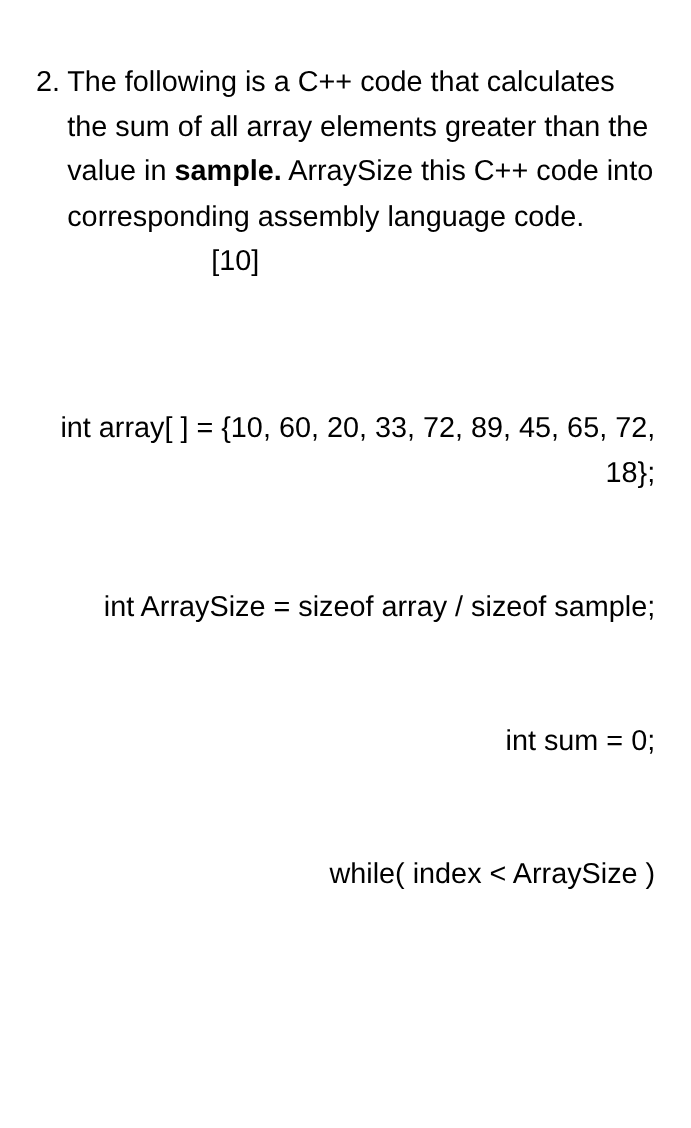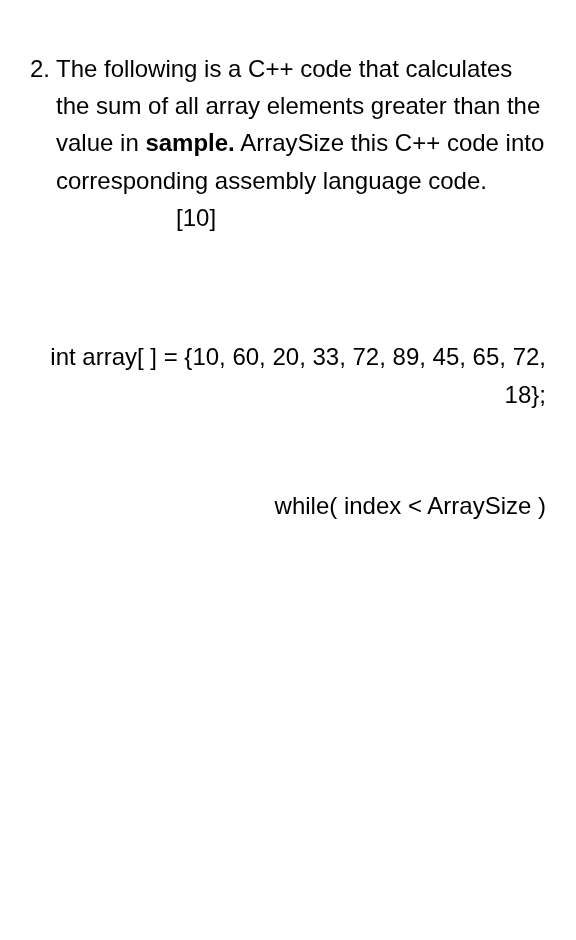--- a/index.html
+++ b/index.html
@@ -56,20 +56,22 @@
   <div class="question-line">
     <span class="question-num">2.</span>
     <span class="question-text">
       <span>The following is a C++ code that calculates the sum of all array elements greater than the value in </span><span class="bold">sample.</span><span> ArraySize this C++ code into corresponding assembly language code.</span><span class="marks">[10]</span>
     </span>
   </div>
 </div>
 
 <div class="code-block">
   <span class="code-line">int array[ ] = {10, 60, 20, 33, 72, 89, 45, 65, 72, 18};</span>
+  <span class="code-line">int ArraySize = sizeof array / sizeof sample;</span>
+  <span class="code-line">int sum = 0;</span>
   <span class="code-line">while( index &lt; ArraySize )</span>
   
   
   
   
   
   
   
 </div>
 

